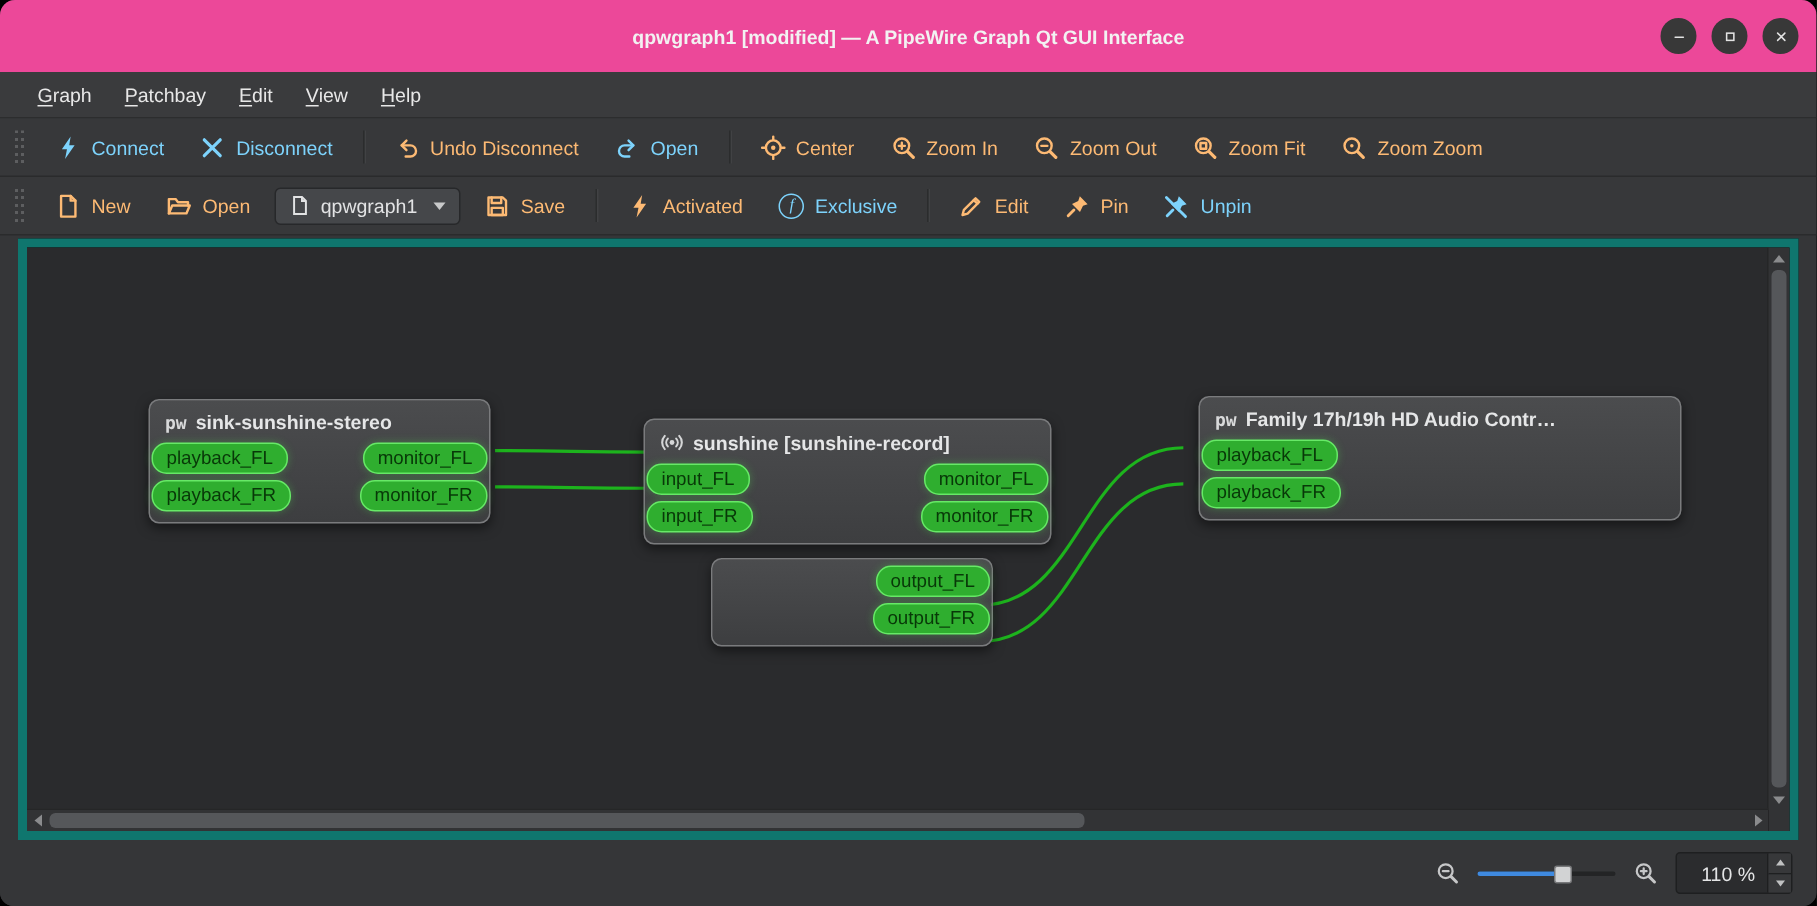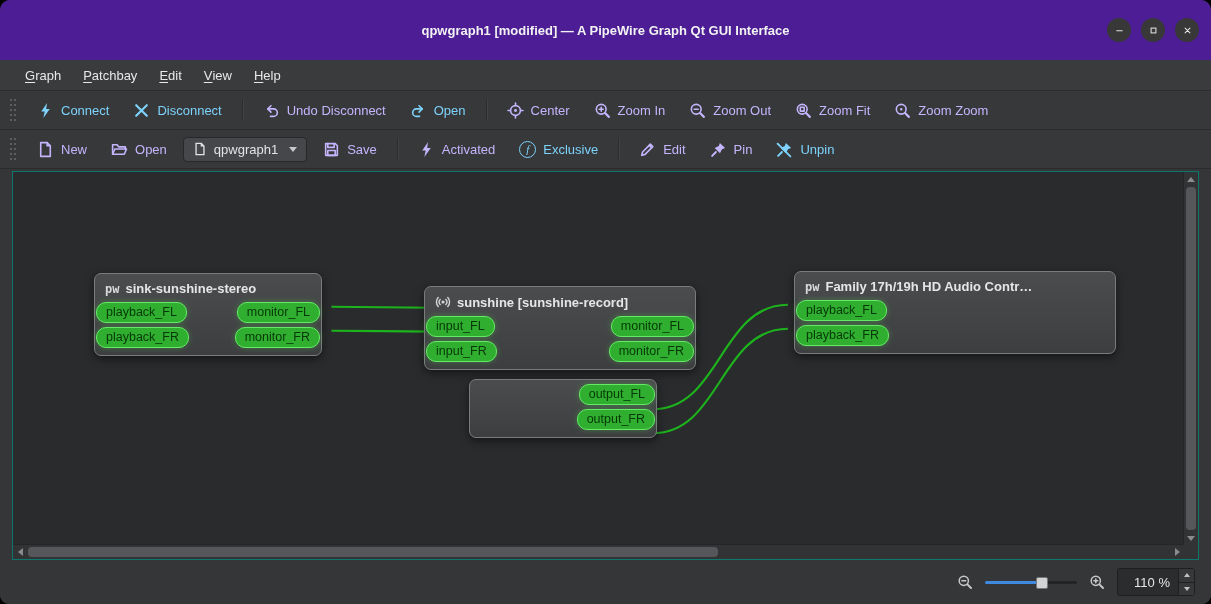--- a/index.html
+++ b/index.html
@@ -1,49 +1,49 @@
 <!DOCTYPE html>
 <html><head>
 <meta charset="utf-8">
 <style>
   html,body{margin:0;padding:0;background:#000;width:1211px;height:604px;overflow:hidden;
     font-family:"Liberation Sans","DejaVu Sans",sans-serif;}
   .window{position:absolute;inset:0;border-radius:10px 10px 9px 9px;overflow:hidden;
     background:#353638;display:flex;flex-direction:column;}
   
-  .titlebar{height:60px;background:#4c1d95;position:relative;display:flex;align-items:center;justify-content:center;flex:none;}
+  .titlebar{height:48px;background:#ec4899;position:relative;display:flex;align-items:center;justify-content:center;flex:none;}
   .titlebar .title{color:#f2f2f2;font-size:13px;font-weight:bold;}
   .winbtns{position:absolute;right:12px;top:0;height:100%;display:flex;align-items:center;gap:10px;}
   .winbtn{width:24px;height:24px;border-radius:50%;background:#383838;display:grid;place-items:center;}
   .winbtn svg{width:11px;height:11px;stroke:#e3e3e3;stroke-width:1.5;fill:none;stroke-linecap:round;}
   
   .menubar{height:30px;background:#3a3b3d;display:flex;align-items:stretch;padding-left:14px;flex:none;
     border-bottom:1px solid #2c2d2e;}
   .menu-item{display:flex;align-items:center;padding:0 11px;color:#e8e8e8;font-size:13px;}
   .menu-item u{text-decoration:underline;text-underline-offset:2px;}
   
   .toolbar{height:38px;background:#37383a;display:flex;align-items:center;gap:8px;padding:0 10px;flex:none;
     border-bottom:1px solid #2a2b2c;}
   .grip{width:7px;height:22px;flex:none;margin-right:4px;
     background:
       repeating-linear-gradient(to bottom,#5d5e60 0 2px,transparent 2px 5px),
       repeating-linear-gradient(to bottom,#5d5e60 0 2px,transparent 2px 5px);
     background-size:2px 100%,2px 100%;background-position:0 0,4px 0;background-repeat:no-repeat;}
-  .tbtn{display:flex;align-items:center;gap:7px;padding:5px 8px;border-radius:4px;color:#c4b5fd;font-size:13px;white-space:nowrap;}
+  .tbtn{display:flex;align-items:center;gap:7px;padding:5px 8px;border-radius:4px;color:#fdba74;font-size:13px;white-space:nowrap;}
   .tbtn.disabled{color:#7dd3fc;}
   .tbtn svg{width:17px;height:17px;flex:none;stroke:currentColor;fill:none;stroke-width:1.5;stroke-linecap:round;stroke-linejoin:round;}
   .tb-sep{width:1px;height:22px;background:#2b2c2d;box-shadow:1px 0 0 rgba(255,255,255,0.05);margin:0 4px;flex:none;}
   .combo{display:flex;align-items:center;gap:7px;background:#45474a;border:1px solid #27282a;border-radius:4px;
     padding:4px 9px;color:#e2e3e4;font-size:13px;}
   .combo svg{width:14px;height:14px;stroke:currentColor;fill:none;stroke-width:1.5;}
   .combo .arrow{width:0;height:0;border-left:4px solid transparent;border-right:4px solid transparent;border-top:5px solid #c8c9ca;margin-left:4px;}
   .icon-circle{width:15px;height:15px;border:1.5px solid currentColor;border-radius:50%;display:grid;place-items:center;
     font-style:italic;font-size:11px;line-height:1;font-family:"Liberation Serif",serif;}
   
-  .canvas-frame{flex:1;margin:2px 12px 0 12px;position:relative;background:#000000;border:1px solid #0f766e;}
+  .canvas-frame{flex:1;margin:2px 12px 0 12px;position:relative;background:#000000;border:6px solid #0f766e;}
   .canvas{position:absolute;left:0;top:0;right:14px;bottom:14px;overflow:hidden;background:#2a2b2d;}
   .wires{position:absolute;inset:0;width:100%;height:100%;z-index:1;pointer-events:none;}
   .wires path{fill:none;stroke:#1db31d;stroke-width:2.2px;}
   .node{position:absolute;z-index:2;background:linear-gradient(180deg,#4b4c4e,#3d3e40);
     border:1px solid #7a7b7d;border-radius:7px;box-shadow:0 3px 8px rgba(0,0,0,.5);padding:4px 0 7px 0;}
   .node-header{display:flex;align-items:center;gap:6px;padding:3px 10px 6px 10px;color:#e5e6e7;font-weight:bold;font-size:13px;overflow:hidden;}
   .node-title{white-space:nowrap;overflow:hidden;text-overflow:ellipsis;}
   .pw{font-family:"DejaVu Sans Mono","Liberation Mono",monospace;font-size:12px;font-weight:bold;color:#d8d9da;flex:none;}
   .node-header svg{width:16px;height:16px;flex:none;stroke:#d5d6d7;fill:none;stroke-width:1.4;stroke-linecap:round;}
   .node-ports{display:grid;grid-template-columns:auto auto;justify-content:space-between;row-gap:4px;padding:0 4px;}

